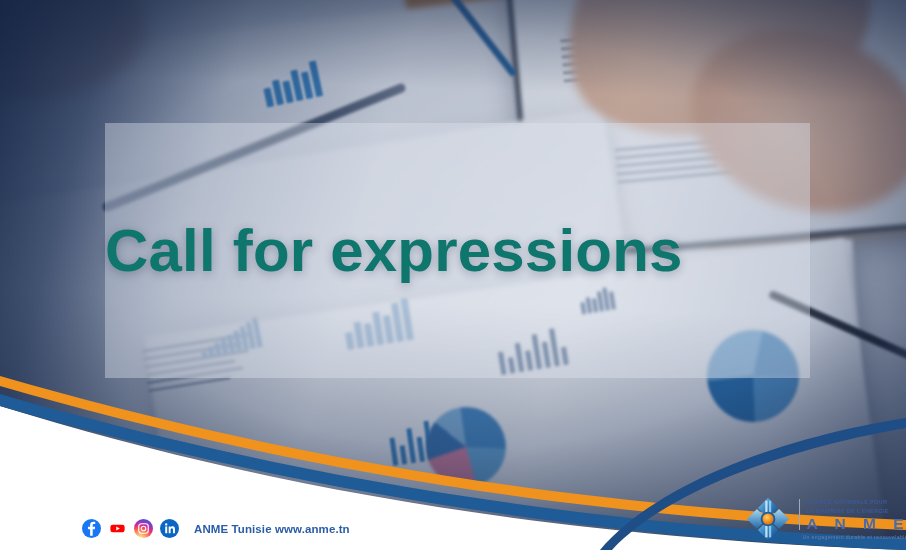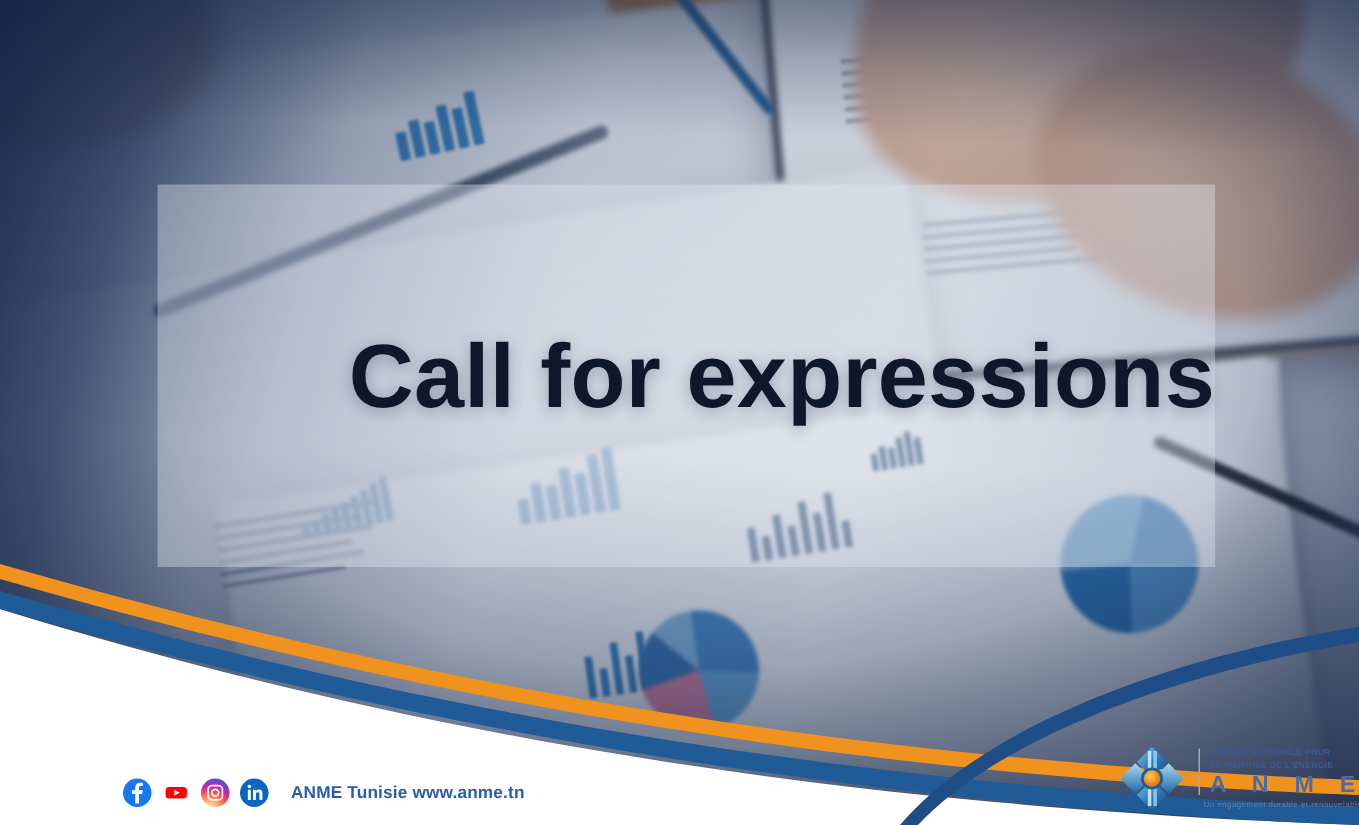--- a/index.html
+++ b/index.html
@@ -133,22 +133,22 @@
   }
 
   
   .panel{
     position:absolute;left:105px;top:123px;width:705px;height:255px;
     background:rgba(226,230,240,.40);
     backdrop-filter:blur(1px);
   }
   .title{
     position:absolute;left:105px;top:123px;width:705px;height:255px;
-    display:flex;flex-direction:column;align-items:flex-end;justify-content:center;
-    color:#0f172a;font-weight:700;font-size:60px;line-height:1.06;
+    display:flex;flex-direction:column;align-items:flex-start;justify-content:center;
+    color:#0f766e;font-weight:700;font-size:60px;line-height:1.06;
     letter-spacing:.2px;text-align:center;
     text-shadow:0 2px 10px rgba(20,34,64,.30);
   }
   .title .l2{margin-top:2px;}
 
   
   .curves{position:absolute;left:0;bottom:0;width:906px;height:190px;}
 
   
   .social{

